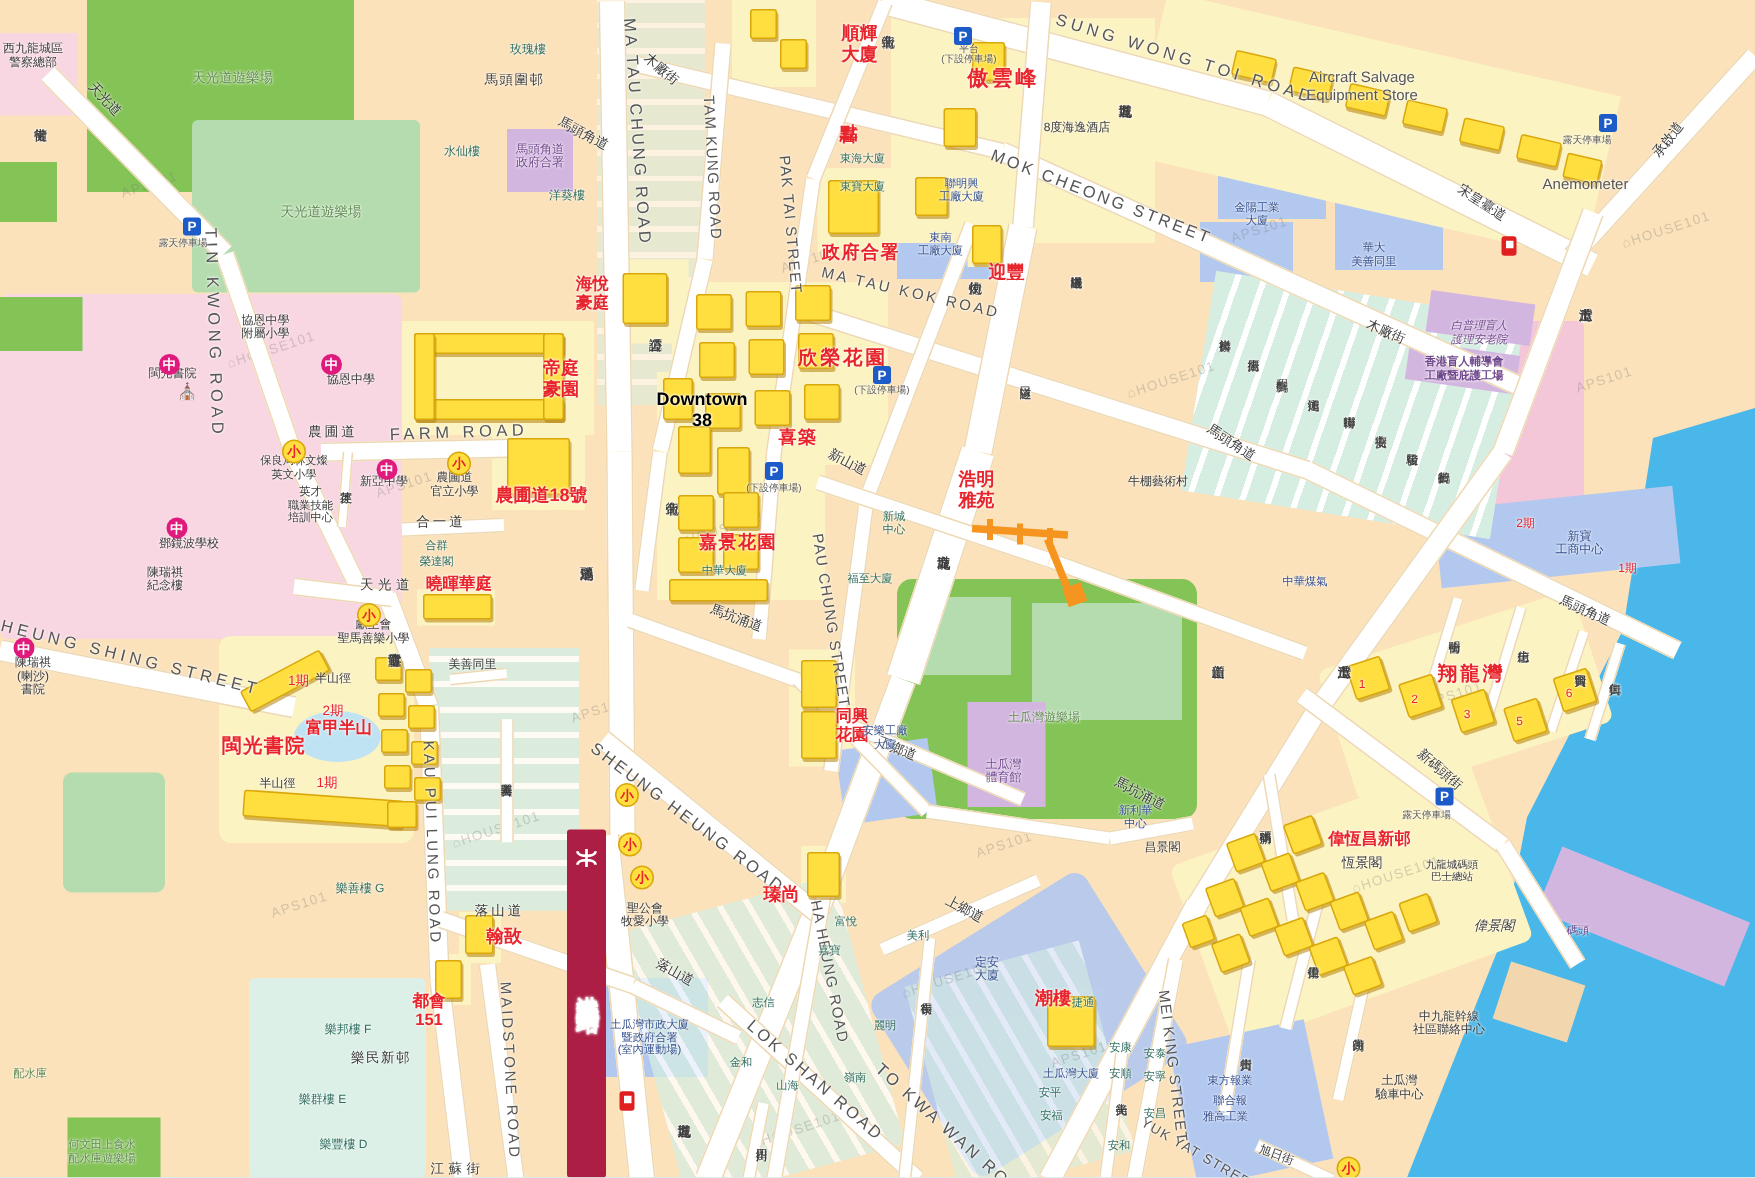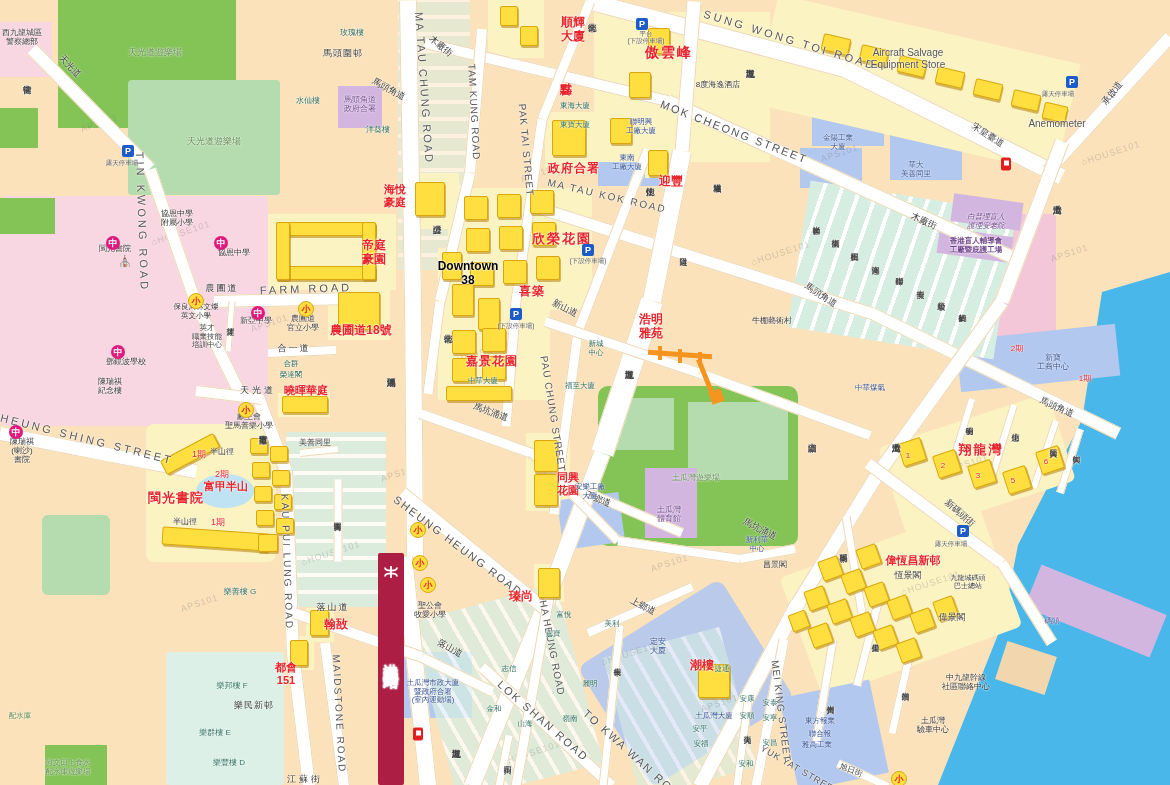--- a/index.html
+++ b/index.html
@@ -428,21 +428,21 @@
     <div class="lbl" style="left: 772px; top: 321px; font-size: 8px; color: rgb(58, 58, 58); letter-spacing: 0px; font-weight: 400; transform: translate(-50%, -50%); z-index: 6;">牛棚藝術村</div>
     <div class="lbl" style="left: 696px; top: 478px; font-size: 8px; color: rgb(95, 138, 80); letter-spacing: 0px; font-weight: 400; transform: translate(-50%, -50%); z-index: 6;">土瓜灣遊樂場</div>
     <div class="lbl" style="left: 669px; top: 514px; font-size: 8px; color: rgb(112, 72, 140); letter-spacing: 0px; font-weight: 400; transform: translate(-50%, -50%); z-index: 6;">土瓜灣
 體育館</div>
     <div class="lbl" style="left: 590px; top: 492px; font-size: 7.5px; color: rgb(53, 80, 143); letter-spacing: 0px; font-weight: 400; transform: translate(-50%, -50%); z-index: 6;">安樂工廠
 大廈</div>
     <div class="lbl" style="left: 757px; top: 545px; font-size: 7.5px; color: rgb(53, 80, 143); letter-spacing: 0px; font-weight: 400; transform: translate(-50%, -50%); z-index: 6;">新利華
 中心</div>
     <div class="lbl" style="left: 775px; top: 565px; font-size: 8px; color: rgb(58, 58, 58); letter-spacing: 0px; font-weight: 400; transform: translate(-50%, -50%); z-index: 6;">昌景閣</div>
     <div class="lbl" style="left: 908px; top: 575px; font-size: 9px; color: rgb(58, 58, 58); letter-spacing: 0px; font-weight: 400; transform: translate(-50%, -50%); z-index: 6;">恆景閣</div>
-    <div class="lbl" style="left: 952px; top: 617px; font-size: 9px; color: rgb(58, 58, 58); letter-spacing: 0px; font-weight: 400; transform: translate(-50%, -50%); z-index: 6;">偉景閣</div>
+    <div class="lbl" style="left: 996px; top: 617px; font-size: 9px; color: rgb(58, 58, 58); letter-spacing: 0px; font-weight: 400; transform: translate(-50%, -50%); z-index: 6; font-style: italic;">偉景閣</div>
     <div class="lbl" style="left: 1052px; top: 621px; font-size: 7.5px; color: rgb(112, 72, 140); letter-spacing: 0px; font-weight: 400; transform: translate(-50%, -50%); z-index: 6;">碼頭</div>
     <div class="lbl" style="left: 966px; top: 682px; font-size: 8px; color: rgb(58, 58, 58); letter-spacing: 0px; font-weight: 400; transform: translate(-50%, -50%); z-index: 6;">中九龍幹線
 社區聯絡中心</div>
     <div class="lbl" style="left: 933px; top: 725px; font-size: 8px; color: rgb(58, 58, 58); letter-spacing: 0px; font-weight: 400; transform: translate(-50%, -50%); z-index: 6;">土瓜灣
 驗車中心</div>
     <div class="lbl" style="left: 968px; top: 582px; font-size: 7px; color: rgb(58, 58, 58); letter-spacing: 0px; font-weight: 400; transform: translate(-50%, -50%); z-index: 6;">九龍城碼頭
 巴士總站</div>
     <div class="lbl" style="left: 820px; top: 721px; font-size: 7.5px; color: rgb(53, 80, 143); letter-spacing: 0px; font-weight: 400; transform: translate(-50%, -50%); z-index: 6;">東方報業</div>
     <div class="lbl" style="left: 820px; top: 734px; font-size: 7.5px; color: rgb(53, 80, 143); letter-spacing: 0px; font-weight: 400; transform: translate(-50%, -50%); z-index: 6;">聯合報</div>
     <div class="lbl" style="left: 817px; top: 745px; font-size: 7.5px; color: rgb(53, 80, 143); letter-spacing: 0px; font-weight: 400; transform: translate(-50%, -50%); z-index: 6;">雅高工業</div>

